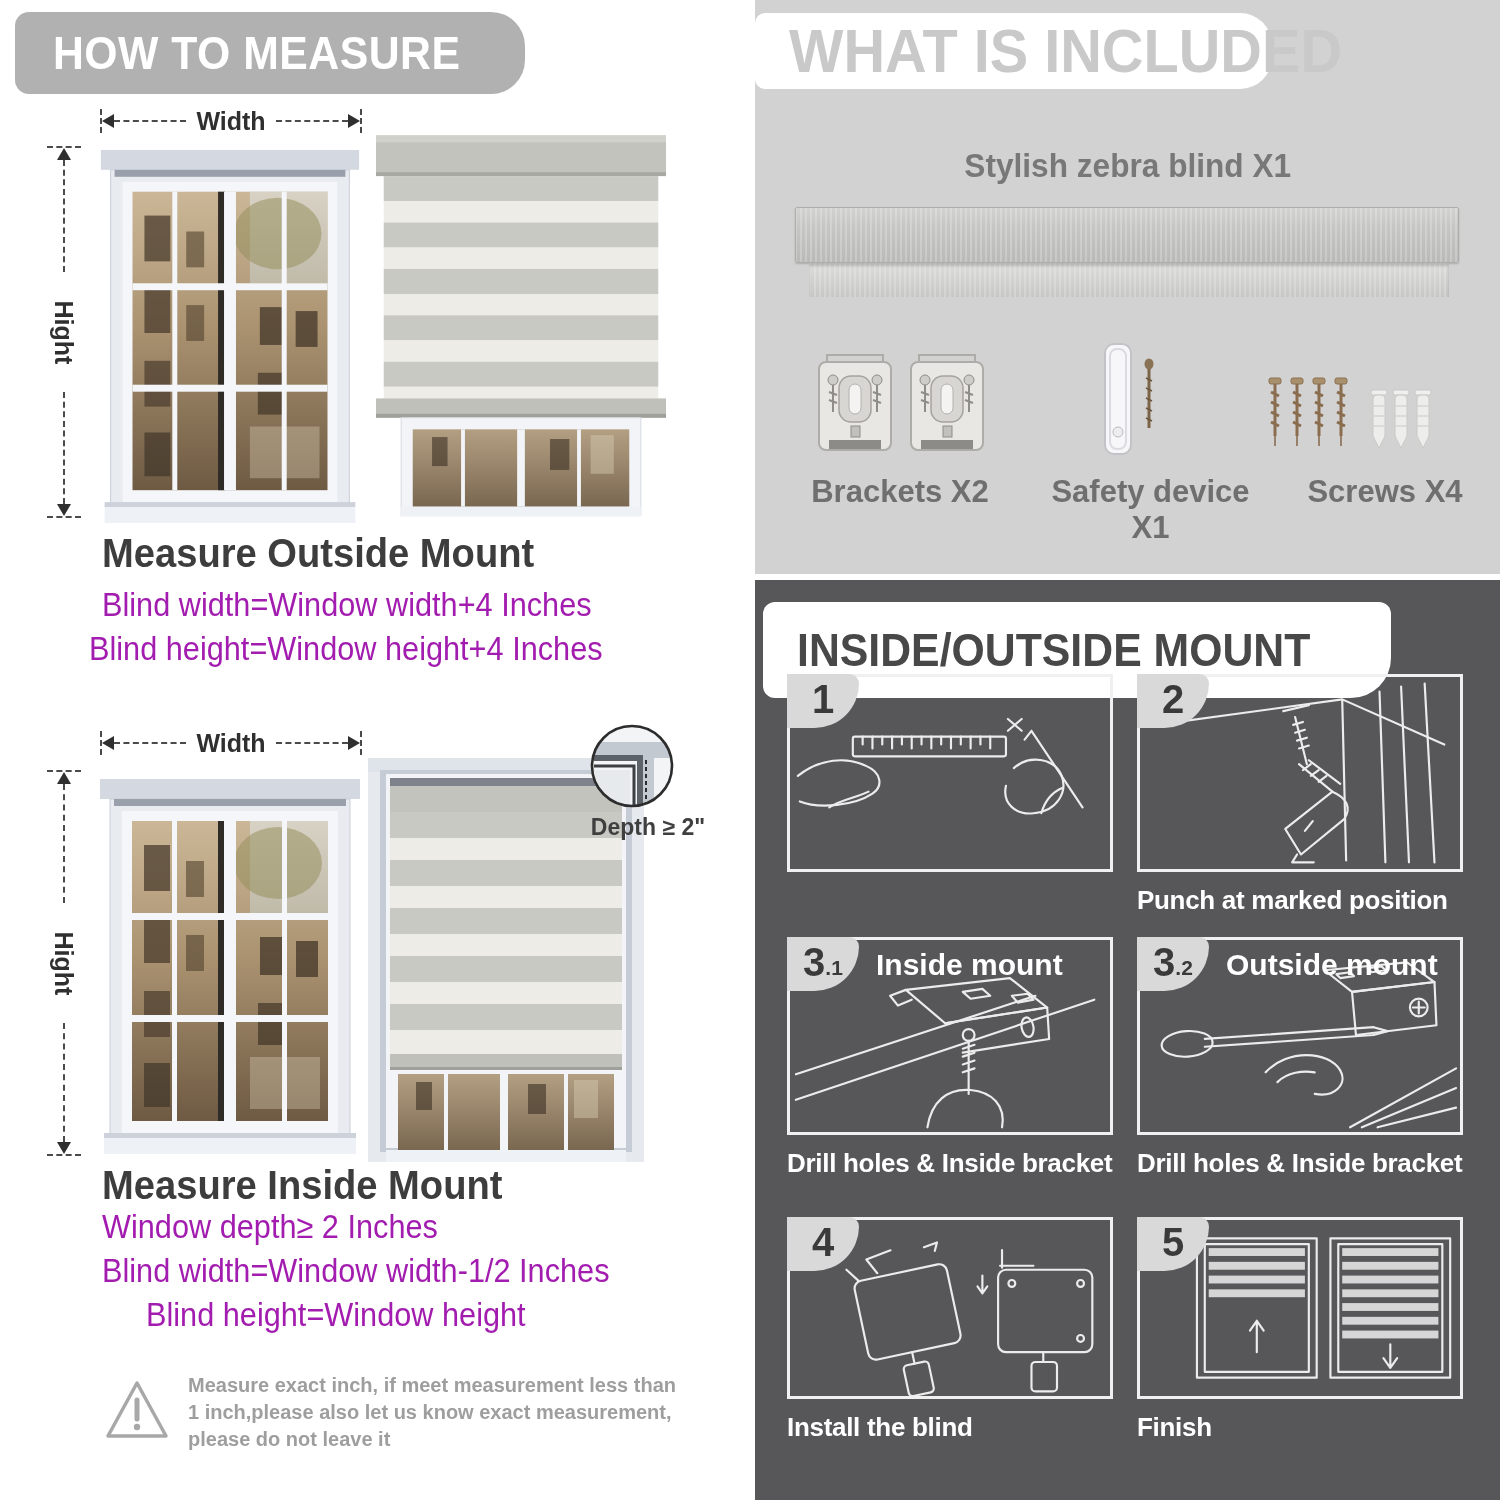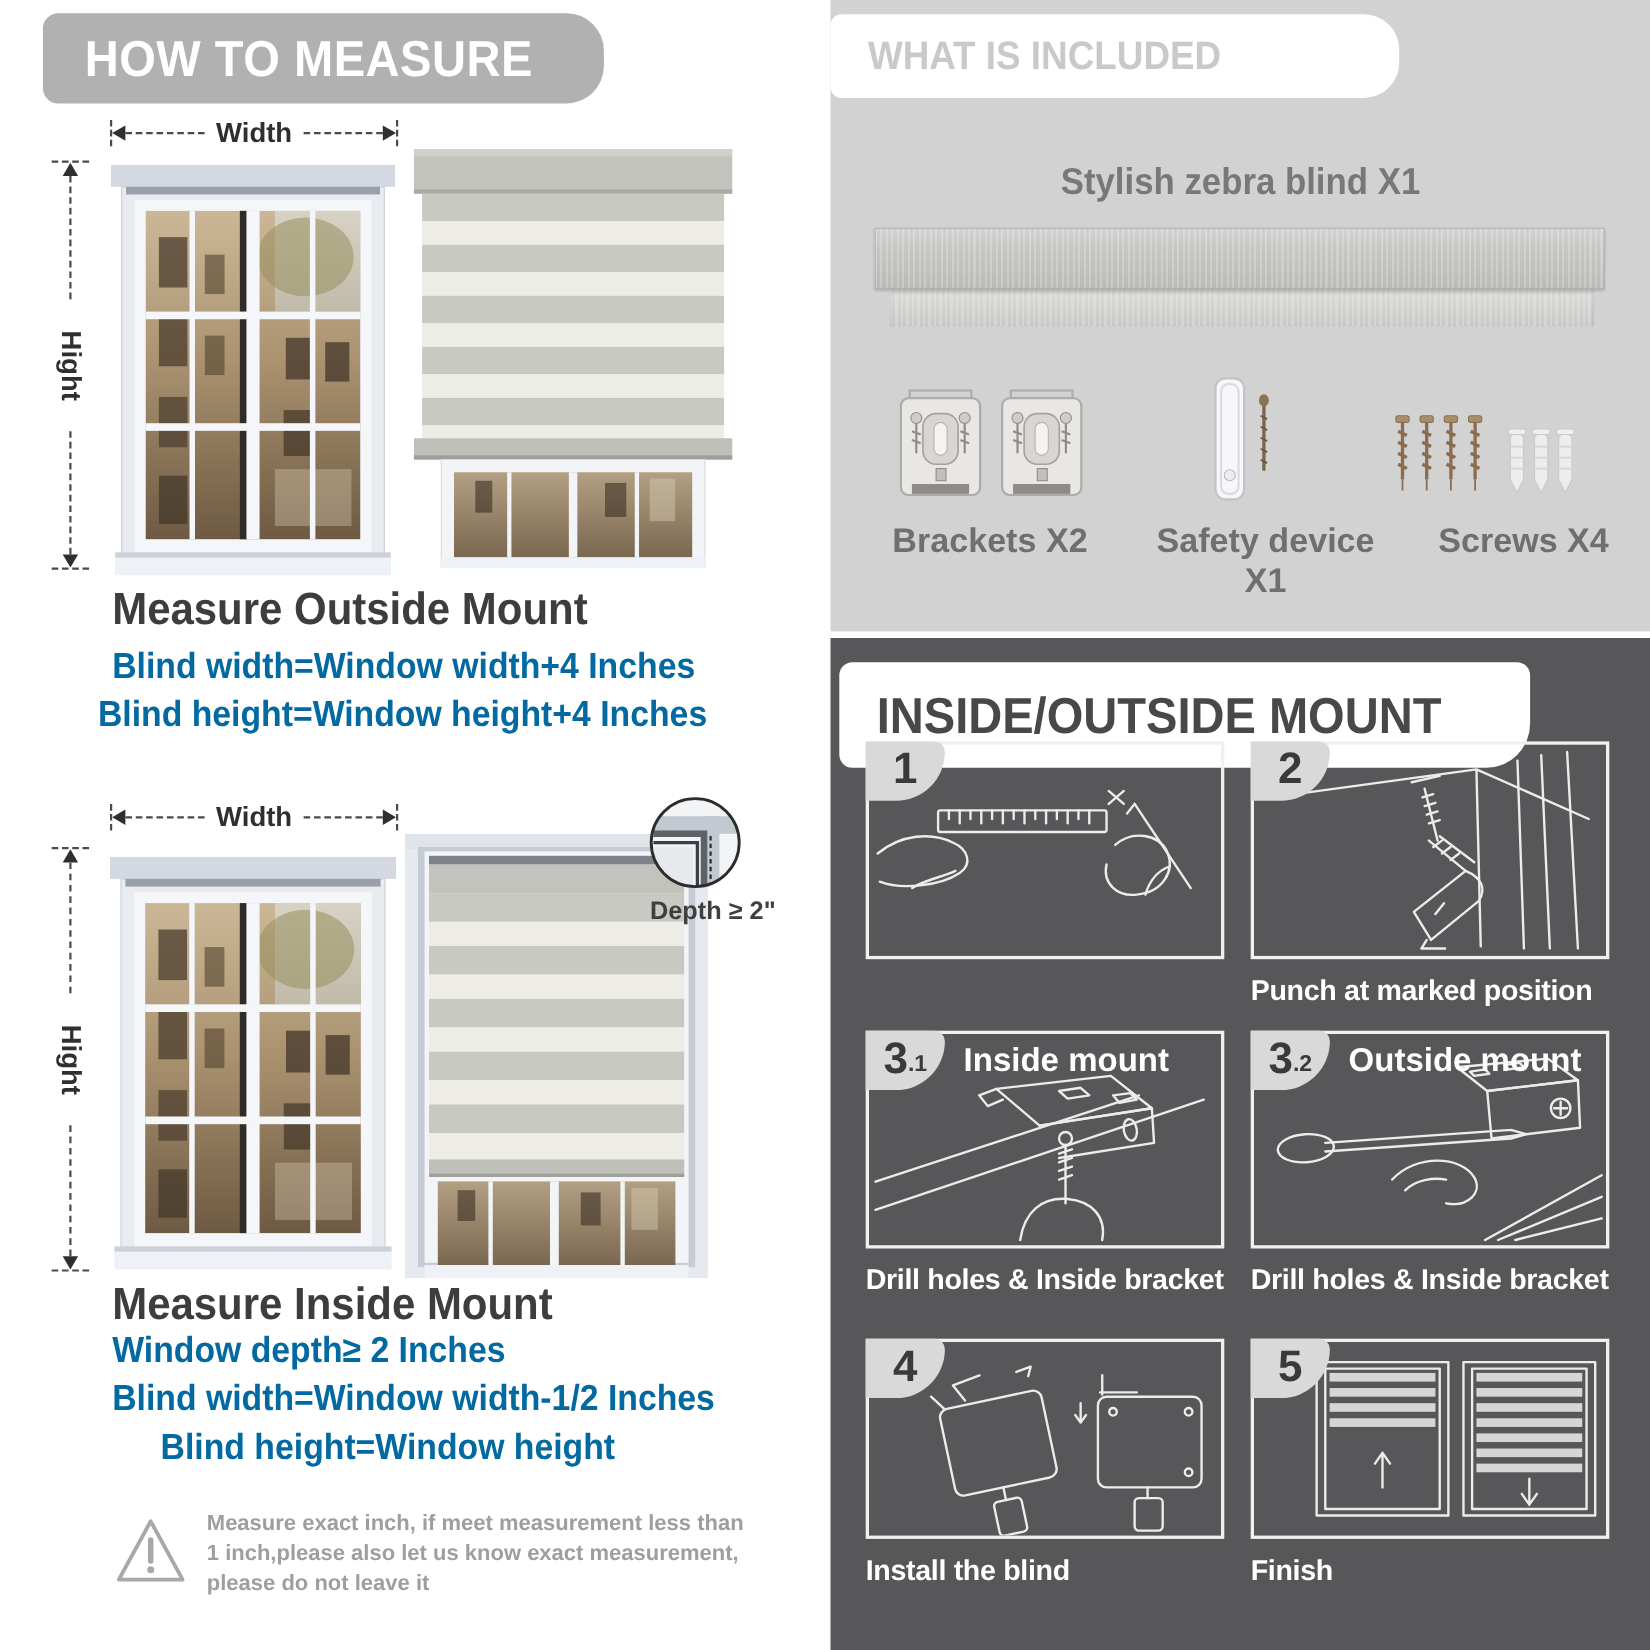--- a/index.html
+++ b/index.html
@@ -4,44 +4,44 @@
 <style>
   html,body{margin:0;padding:0;background:#fff;}
   .canvas{position:relative;width:1500px;height:1500px;background:#ffffff;overflow:hidden;
           font-family:"Liberation Sans","DejaVu Sans",sans-serif;}
   .abs{position:absolute;}
   .condensed{display:inline-block;transform:scaleX(.93);transform-origin:left center;white-space:nowrap;}
 
   
   .hdr-left{left:15px;top:12px;width:510px;height:82px;background:#b1b1b1;
             border-radius:14px 34px 34px 14px;color:#fff;font-size:46px;font-weight:bold;
-            line-height:82px;padding-left:38px;box-sizing:border-box;letter-spacing:.5px;margin-left:24px;}
+            line-height:82px;padding-left:38px;box-sizing:border-box;letter-spacing:.5px;}
   .sec-heading{font-size:41px;font-weight:bold;color:#3d3d3d;}
-  .sec-line{font-size:33px;font-weight:bold;color:#0369a1;}
+  .sec-line{font-size:33px;font-weight:normal;color:#a21caf;}
   .warn-text{font-size:20px;font-weight:bold;color:#9e9e9e;line-height:1.35;}
 
   
   .harrow{display:flex;align-items:center;height:26px;color:#333;}
   .harrow .vtick{height:24px;border-left:2px dashed #4a4a4a;}
   .harrow .dash{flex:1;height:0;border-top:2px dashed #4a4a4a;}
   .tri-l{width:0;height:0;border:7px solid transparent;border-left:0;border-right:12px solid #2f2f2f;}
   .tri-r{width:0;height:0;border:7px solid transparent;border-right:0;border-left:12px solid #2f2f2f;}
   .arrow-label{padding:0 10px;font-size:25px;font-weight:bold;color:#2f2f2f;}
   .varrow{display:flex;flex-direction:column;align-items:center;}
   .varrow .htick{width:34px;border-top:2px dashed #4a4a4a;}
   .varrow .vdash{flex:1;width:0;border-left:2px dashed #4a4a4a;}
   .tri-u{width:0;height:0;border:7px solid transparent;border-top:0;border-bottom:12px solid #2f2f2f;}
   .tri-d{width:0;height:0;border:7px solid transparent;border-bottom:0;border-top:12px solid #2f2f2f;}
   .vlabel-wrap{height:120px;display:flex;align-items:center;justify-content:center;}
   .vlabel{transform:rotate(90deg);font-size:25px;font-weight:bold;color:#2f2f2f;white-space:nowrap;}
 
   
   .panel-top{left:755px;top:0;width:745px;height:574px;background:#d2d2d3;}
   .hdr-included{left:0;top:13px;width:517px;height:76px;background:#ffffff;
-                border-radius:10px 32px 32px 10px;color:#c9c9c9;font-size:36px;font-weight:bold;
+                border-radius:10px 32px 32px 10px;color:#c9c9c9;font-size:62px;font-weight:bold;
                 line-height:76px;padding-left:34px;box-sizing:border-box;}
   .product-title{left:0;top:146px;width:745px;text-align:center;font-size:34px;font-weight:bold;color:#787878;}
   .bar-main{left:40px;top:207px;width:664px;height:56px;border-radius:2px;
             background:repeating-linear-gradient(90deg,rgba(255,255,255,.22) 0 2px,rgba(0,0,0,0) 2px 5px),
                        linear-gradient(180deg,#d2d2d0 0%,#c6c6c4 35%,#b9b9b7 100%);
             box-shadow:inset 0 0 0 1px #adadab, 0 1px 2px rgba(0,0,0,.18);}
   .bar-tier{left:54px;top:263px;width:640px;height:34px;
             background:repeating-linear-gradient(90deg,rgba(255,255,255,.2) 0 2px,rgba(0,0,0,0) 2px 5px),
                        linear-gradient(180deg,#dcdcda,#c7c7c5);
             box-shadow:inset 0 3px 3px rgba(0,0,0,.18);}

